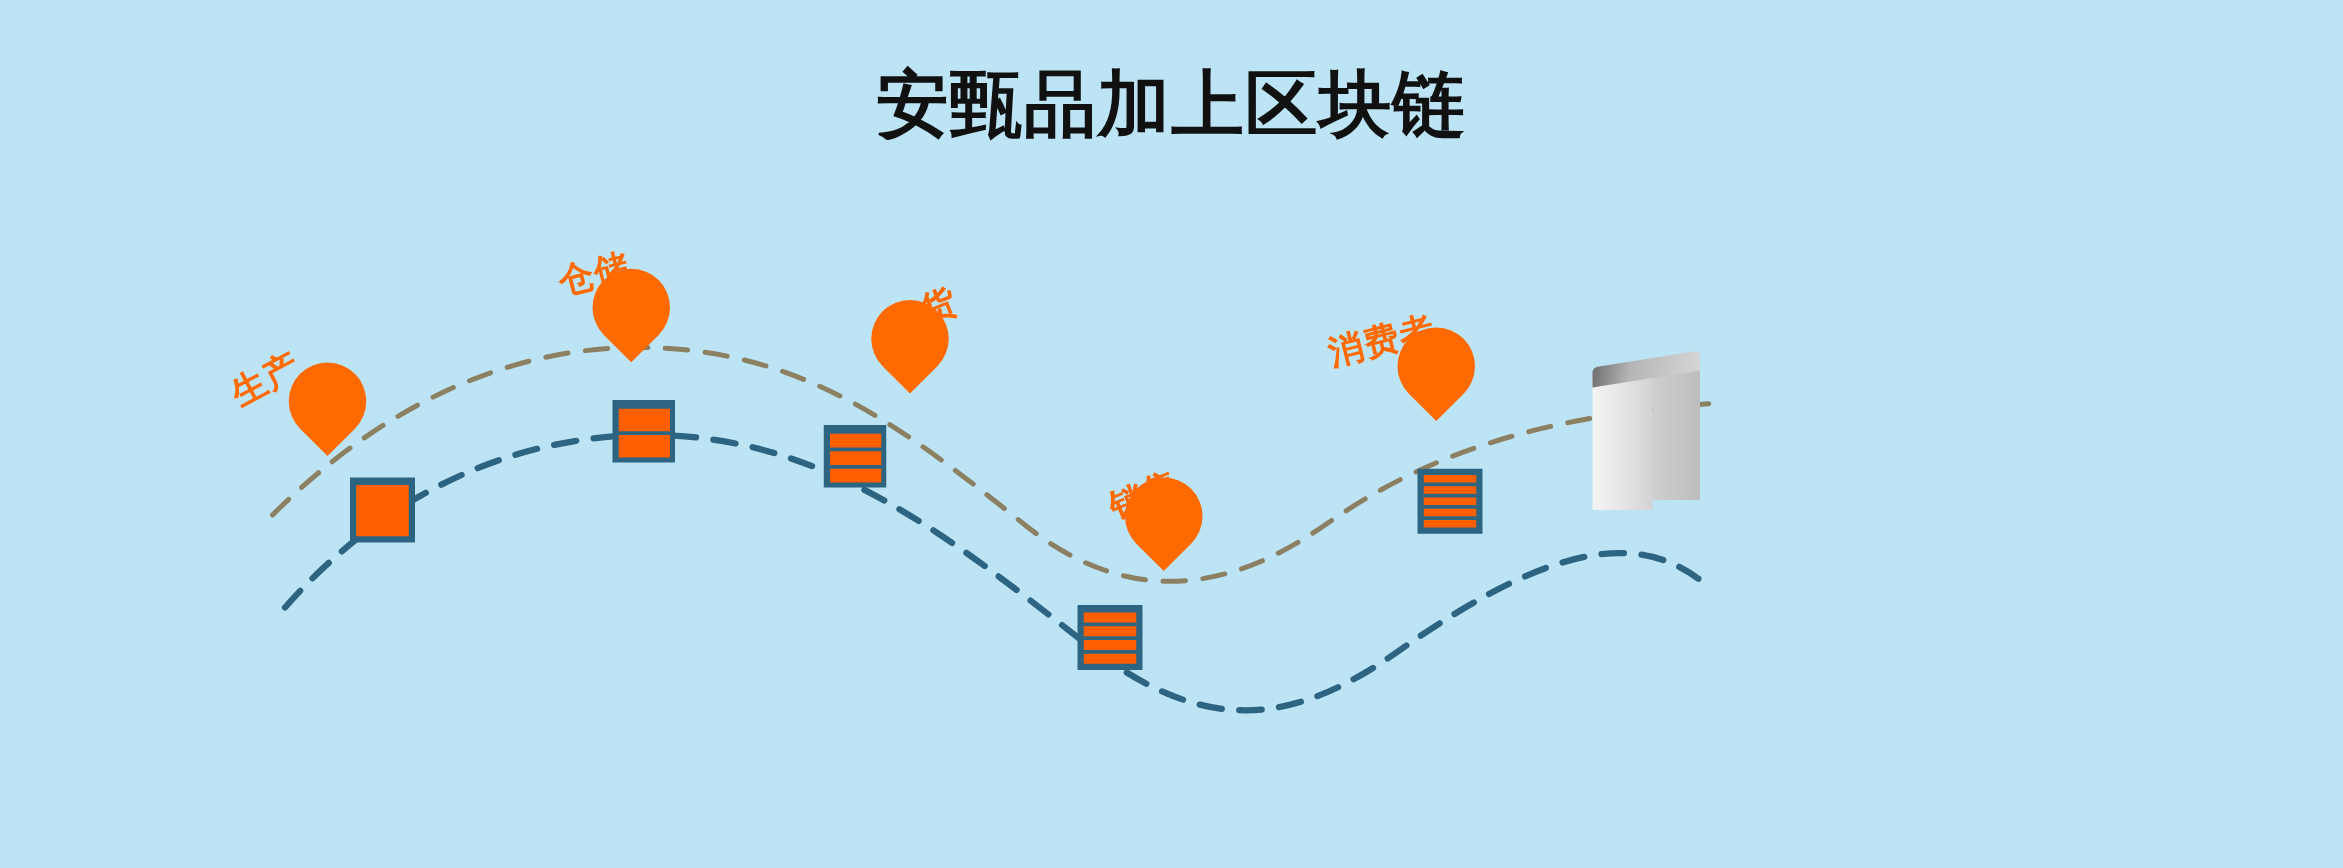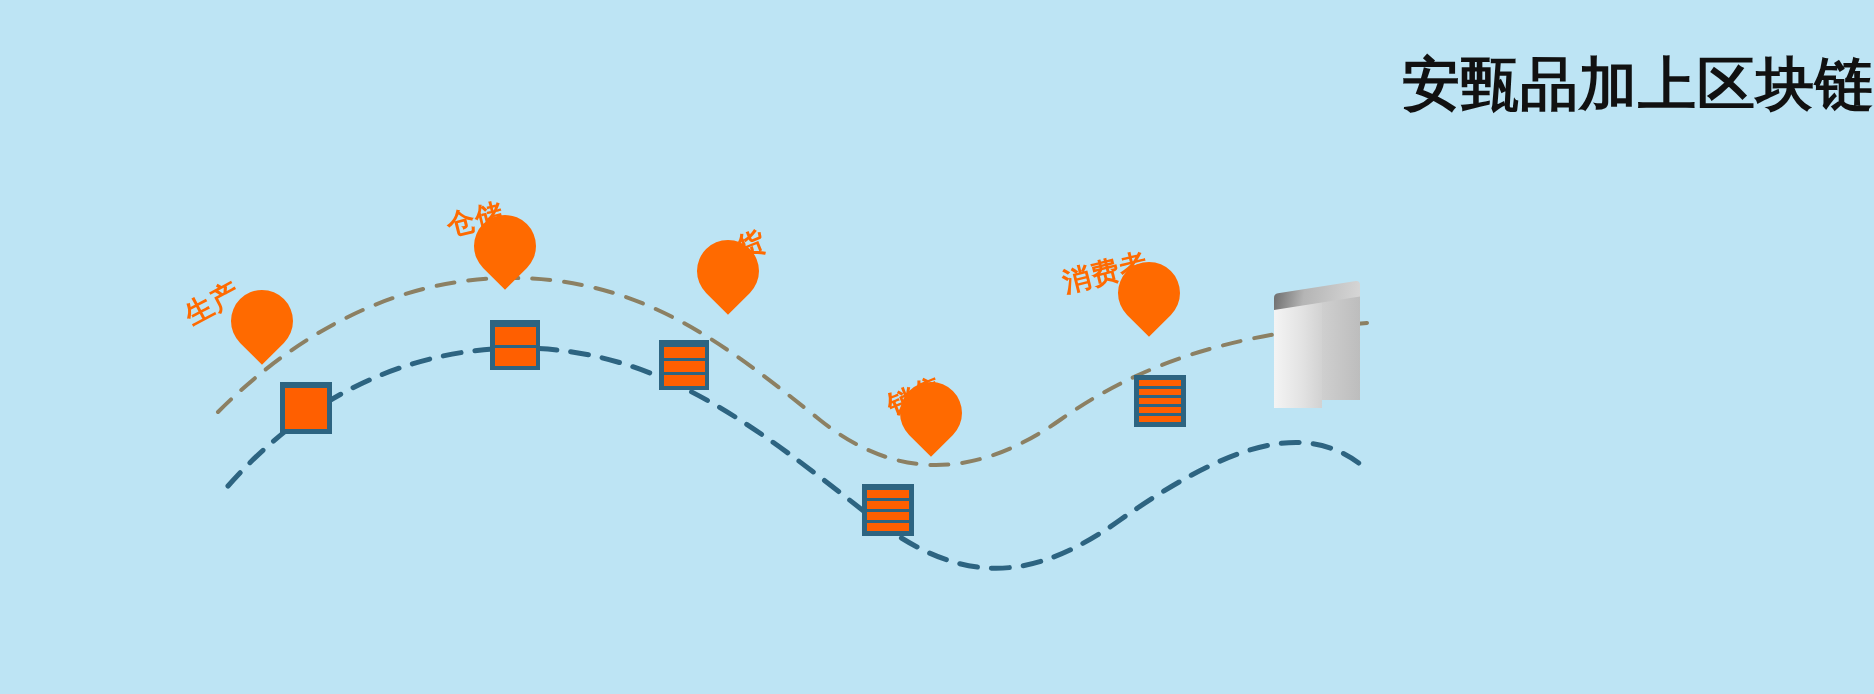--- a/index.html
+++ b/index.html
@@ -13,21 +13,21 @@
     height: 694px;
     background: #bde4f4;
     overflow: hidden;
     font-family: "Liberation Sans", "DejaVu Sans", sans-serif;
   }
   #title {
     position: absolute;
     left: 0;
     top: 52px;
     width: 1874px;
-    text-align: right;
+    text-align: center;
     font-size: 58px;
     font-weight: bold;
     color: #111111;
     letter-spacing: 1px;
     line-height: 1.1;
     white-space: nowrap;
   }
   .paths {
     position: absolute;
     left: 0;

